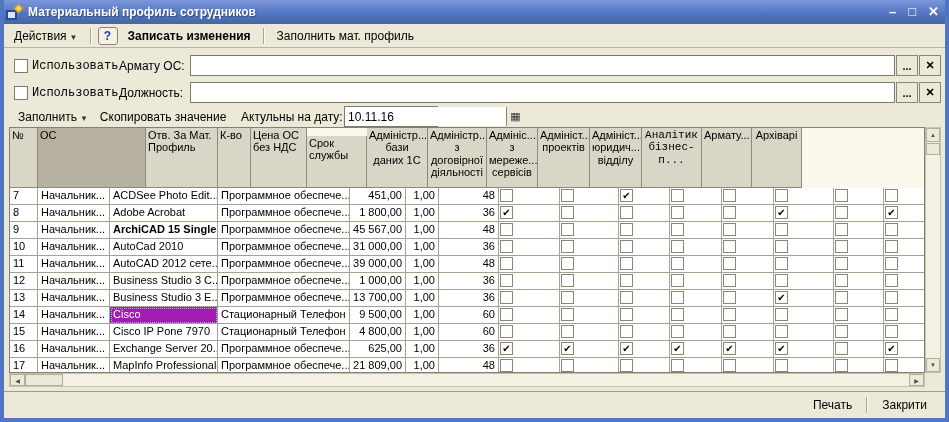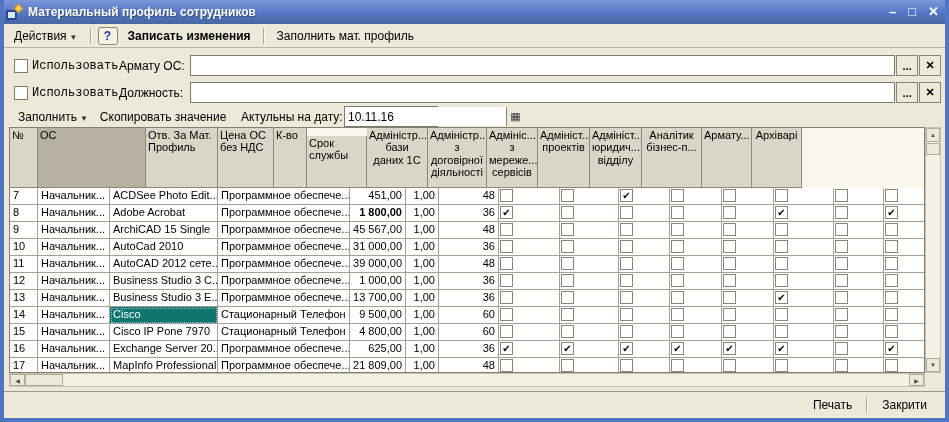--- a/index.html
+++ b/index.html
@@ -83,21 +83,21 @@
   .hcell {
     flex: none; background: #dad6c7; border-right: 1px solid #8e8a7a; border-bottom: 1px solid #8e8a7a;
     font-size: 11px; line-height: 1.12; padding: 1px 2px; overflow: hidden;
   }
   .hcell.hsel { background: #b6b1a0; }
   .hcell.hcenter { text-align: center; }
   .tcell {
     flex: none; background: #fff; border-right: 1px solid #a6a291; border-bottom: 1px solid #a6a291;
     font-size: 11px; line-height: 15px; padding: 0 3px; white-space: nowrap; overflow: hidden;
   }
-  .tcell.sel { background: #0f766e; color: #fff; outline: 1px dotted #9db0e8; outline-offset: -2px; }
+  .tcell.sel { background: #a21caf; color: #fff; outline: 1px dotted #9db0e8; outline-offset: -2px; }
   .tcell.ccell { padding: 0; }
   .cb {
     display: inline-flex; width: 13px; height: 13px; margin: 1px 0 0 1px;
     border: 1px solid #89857a; background: #fff; align-items: center; justify-content: center;
     font-size: 10px; line-height: 11px; color: #000;
   }
   
   .vscroll { position: absolute; left: 916px; top: 0; width: 16px; height: 246px;
     background: #f4f0e3; border: 1px solid #c6c2b2; }
   .hscroll { position: absolute; left: 0; top: 246px; width: 916px; height: 14px;
@@ -182,29 +182,29 @@
       <span class="calbtn">▦</span>
     </span>
   </div>
 
   <div class="table-area">
     <div class="grid">
         <div class="trow thead">
           <div class="hcell" style="width: 28px;">№</div>
           <div class="hcell hsel" style="width: 108px;">ОС</div>
           <div class="hcell" style="width: 72px;">Отв. За Мат. Профиль</div>
+          <div class="hcell" style="width: 33px;">К-во</div>
           <div class="hcell" style="width: 56px;">Цена ОС без НДС</div>
-          <div class="hcell" style="width: 33px;">К-во</div>
           <div class="hcell" style="width: 60px; margin-top: 8px;">Срок службы</div>
           <div class="hcell hcenter" style="width: 61px;">Адміністр... бази даних 1С</div>
           <div class="hcell hcenter" style="width: 59px;">Адміністр... з договірної діяльності</div>
           <div class="hcell hcenter" style="width: 51px;">Адмініс... з мереже... сервісів</div>
           <div class="hcell hcenter" style="width: 52px;">Адмініст... проектів</div>
           <div class="hcell hcenter" style="width: 52px;">Адмініст... юридич... відділу</div>
-          <div class="hcell hcenter" style="width: 60px;">Аналітик бізнес-п...</div>
+          <div class="hcell hcenter" style="width: 60px; font-family: Liberation Mono, monospace;">Аналітик бізнес-п...</div>
           <div class="hcell hcenter" style="width: 50px;">Армату...</div>
           <div class="hcell hcenter" style="width: 50px;">Архіварі</div>
         </div>
         <div class="trow">
           <div class="tcell" style="width: 28px;">7</div>
           <div class="tcell" style="width: 72px;">Начальник...</div>
           <div class="tcell" style="width: 108px;">ACDSee Photo Edit...</div>
           <div class="tcell" style="width: 132px;">Программное обеспече...</div>
           <div class="tcell" style="width: 56px; text-align: right;">451,00</div>
           <div class="tcell" style="width: 33px; text-align: right;">1,00</div>
@@ -216,36 +216,36 @@
           <div class="tcell ccell" style="width: 52px;"><span class="cb"></span></div>
           <div class="tcell ccell" style="width: 60px;"><span class="cb"></span></div>
           <div class="tcell ccell" style="width: 50px;"><span class="cb"></span></div>
           <div class="tcell ccell" style="width: 50px;"><span class="cb"></span></div>
         </div>
         <div class="trow">
           <div class="tcell" style="width: 28px;">8</div>
           <div class="tcell" style="width: 72px;">Начальник...</div>
           <div class="tcell" style="width: 108px;">Adobe Acrobat</div>
           <div class="tcell" style="width: 132px;">Программное обеспече...</div>
-          <div class="tcell" style="width: 56px; text-align: right; font-weight: bold;">1 800,00</div>
+          <div class="tcell" style="width: 56px; text-align: right;">1 800,00</div>
           <div class="tcell" style="width: 33px; text-align: right;">1,00</div>
           <div class="tcell" style="width: 60px; text-align: right;">36</div>
           <div class="tcell ccell" style="width: 61px;"><span class="cb on">✔</span></div>
           <div class="tcell ccell" style="width: 59px;"><span class="cb"></span></div>
           <div class="tcell ccell" style="width: 51px;"><span class="cb"></span></div>
           <div class="tcell ccell" style="width: 52px;"><span class="cb"></span></div>
           <div class="tcell ccell" style="width: 52px;"><span class="cb"></span></div>
           <div class="tcell ccell" style="width: 60px;"><span class="cb on">✔</span></div>
           <div class="tcell ccell" style="width: 50px;"><span class="cb"></span></div>
           <div class="tcell ccell" style="width: 50px;"><span class="cb on">✔</span></div>
         </div>
         <div class="trow">
           <div class="tcell" style="width: 28px;">9</div>
           <div class="tcell" style="width: 72px;">Начальник...</div>
-          <div class="tcell" style="width: 108px;">ArchiCAD 15 Single</div>
+          <div class="tcell" style="width: 108px; font-weight: bold;">ArchiCAD 15 Single</div>
           <div class="tcell" style="width: 132px;">Программное обеспече...</div>
           <div class="tcell" style="width: 56px; text-align: right;">45 567,00</div>
           <div class="tcell" style="width: 33px; text-align: right;">1,00</div>
           <div class="tcell" style="width: 60px; text-align: right;">48</div>
           <div class="tcell ccell" style="width: 61px;"><span class="cb"></span></div>
           <div class="tcell ccell" style="width: 59px;"><span class="cb"></span></div>
           <div class="tcell ccell" style="width: 51px;"><span class="cb"></span></div>
           <div class="tcell ccell" style="width: 52px;"><span class="cb"></span></div>
           <div class="tcell ccell" style="width: 52px;"><span class="cb"></span></div>
           <div class="tcell ccell" style="width: 60px;"><span class="cb"></span></div>

